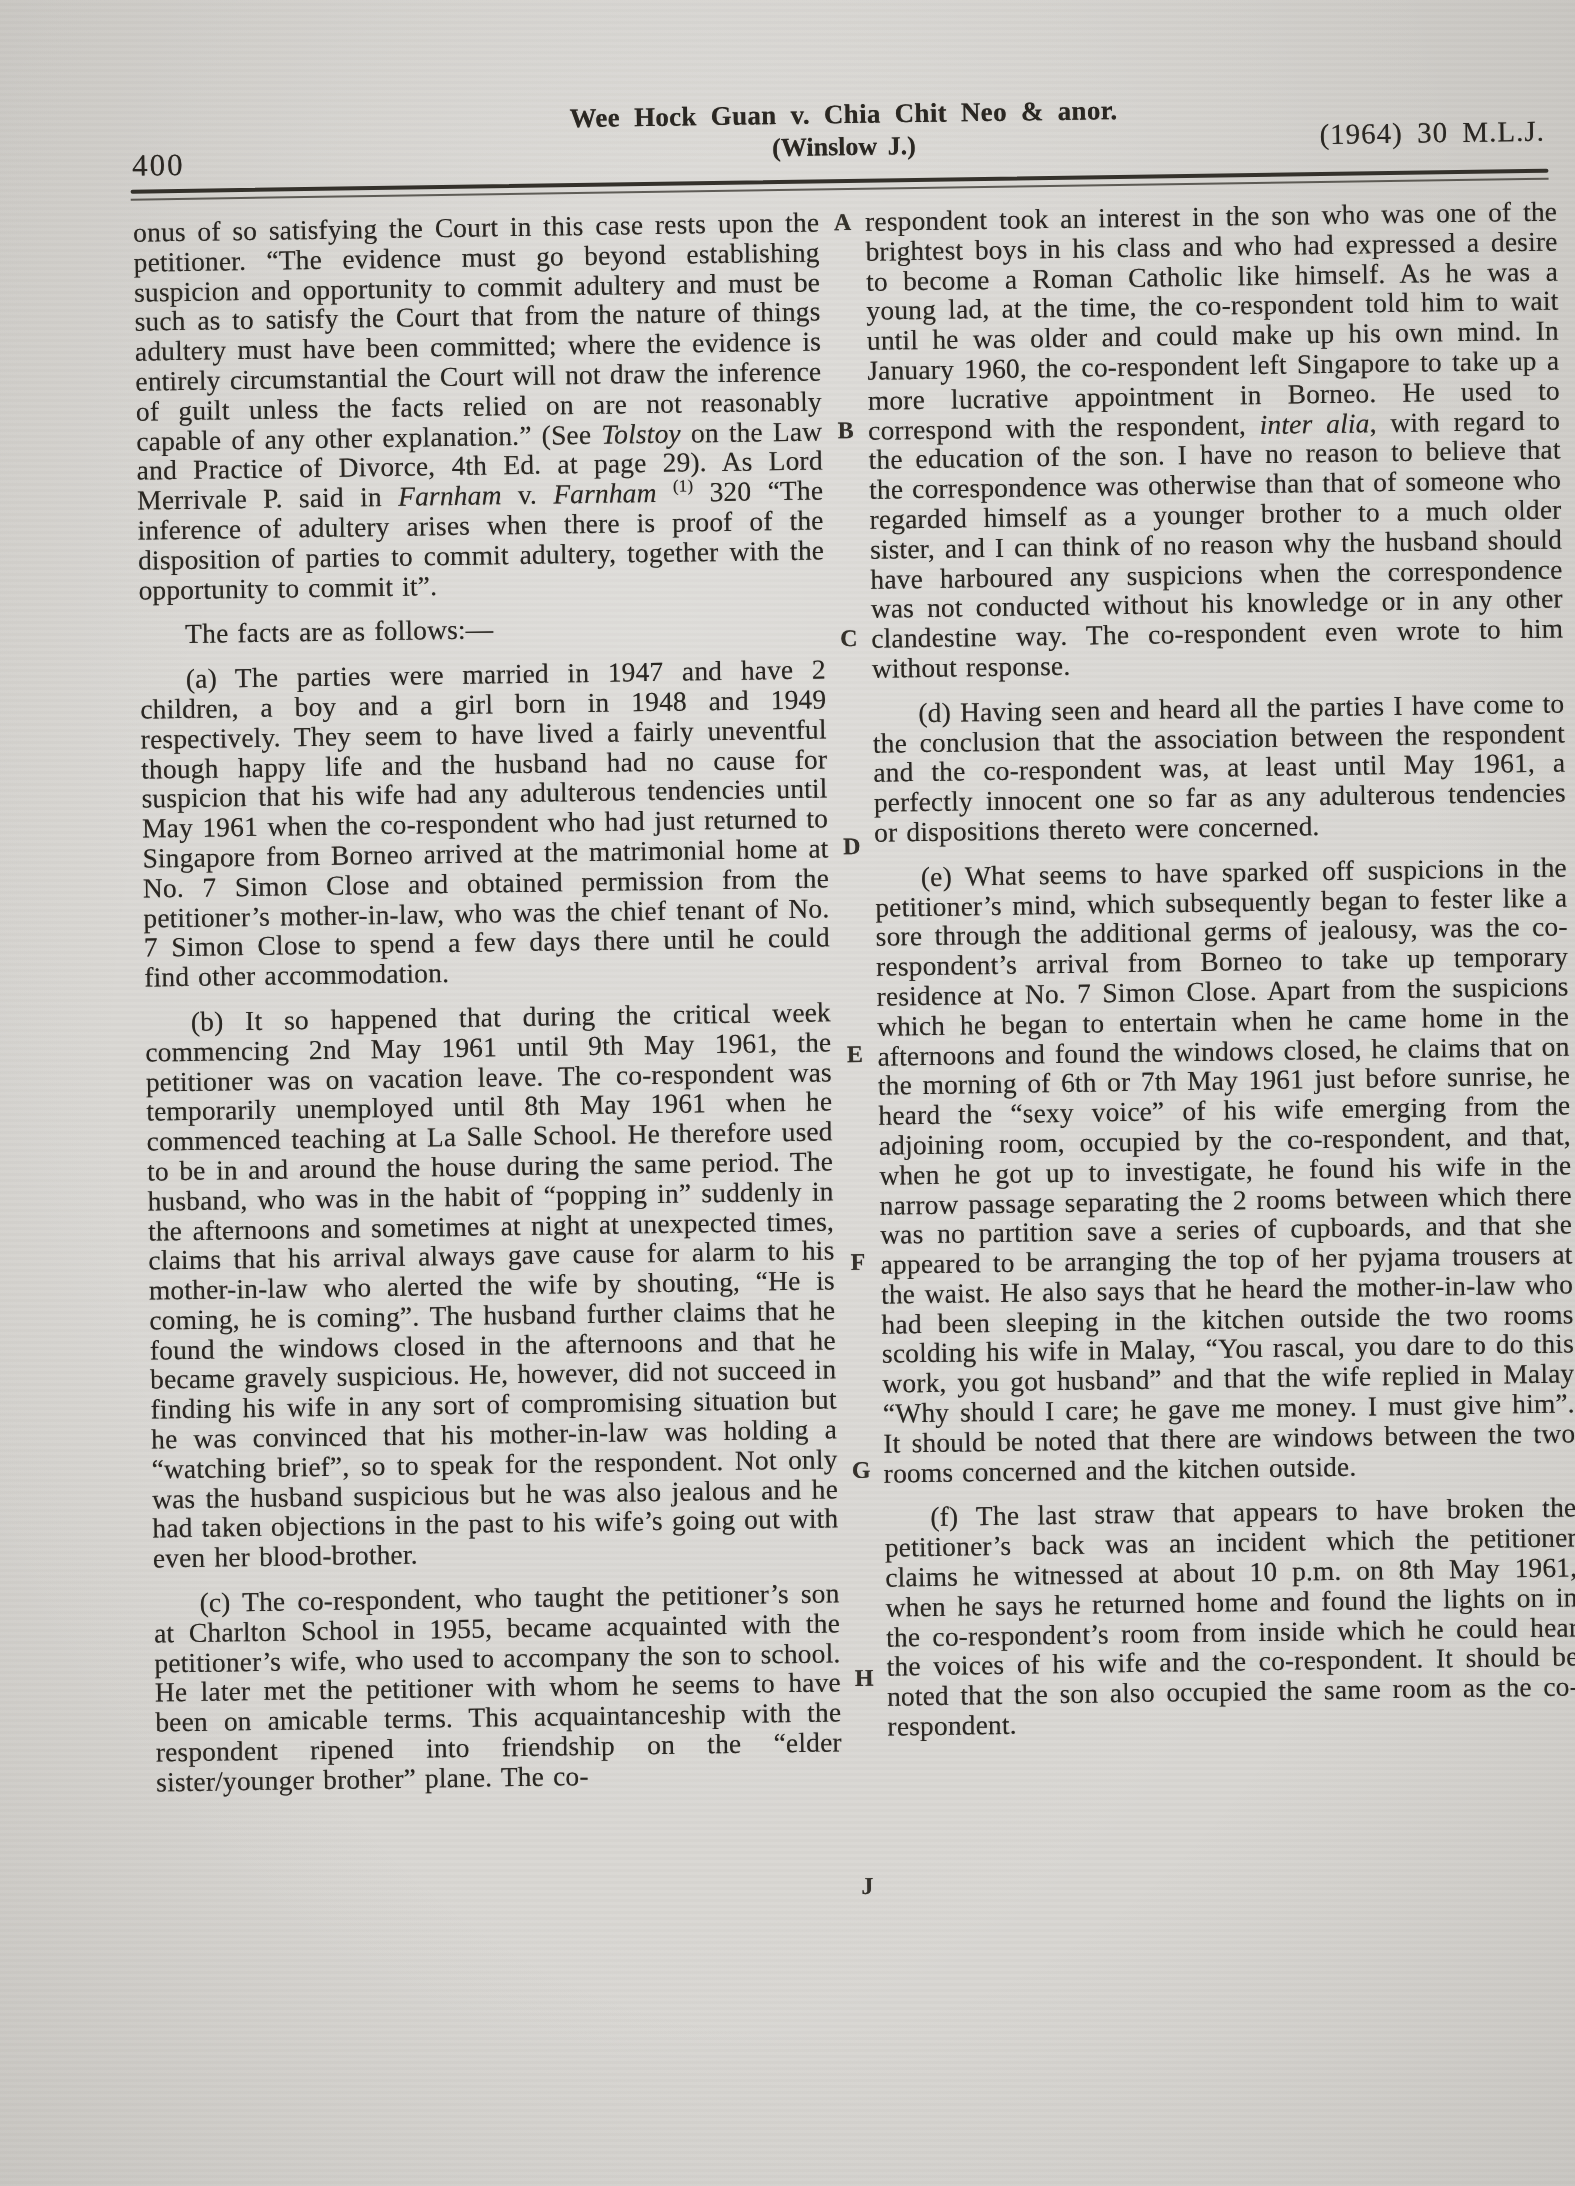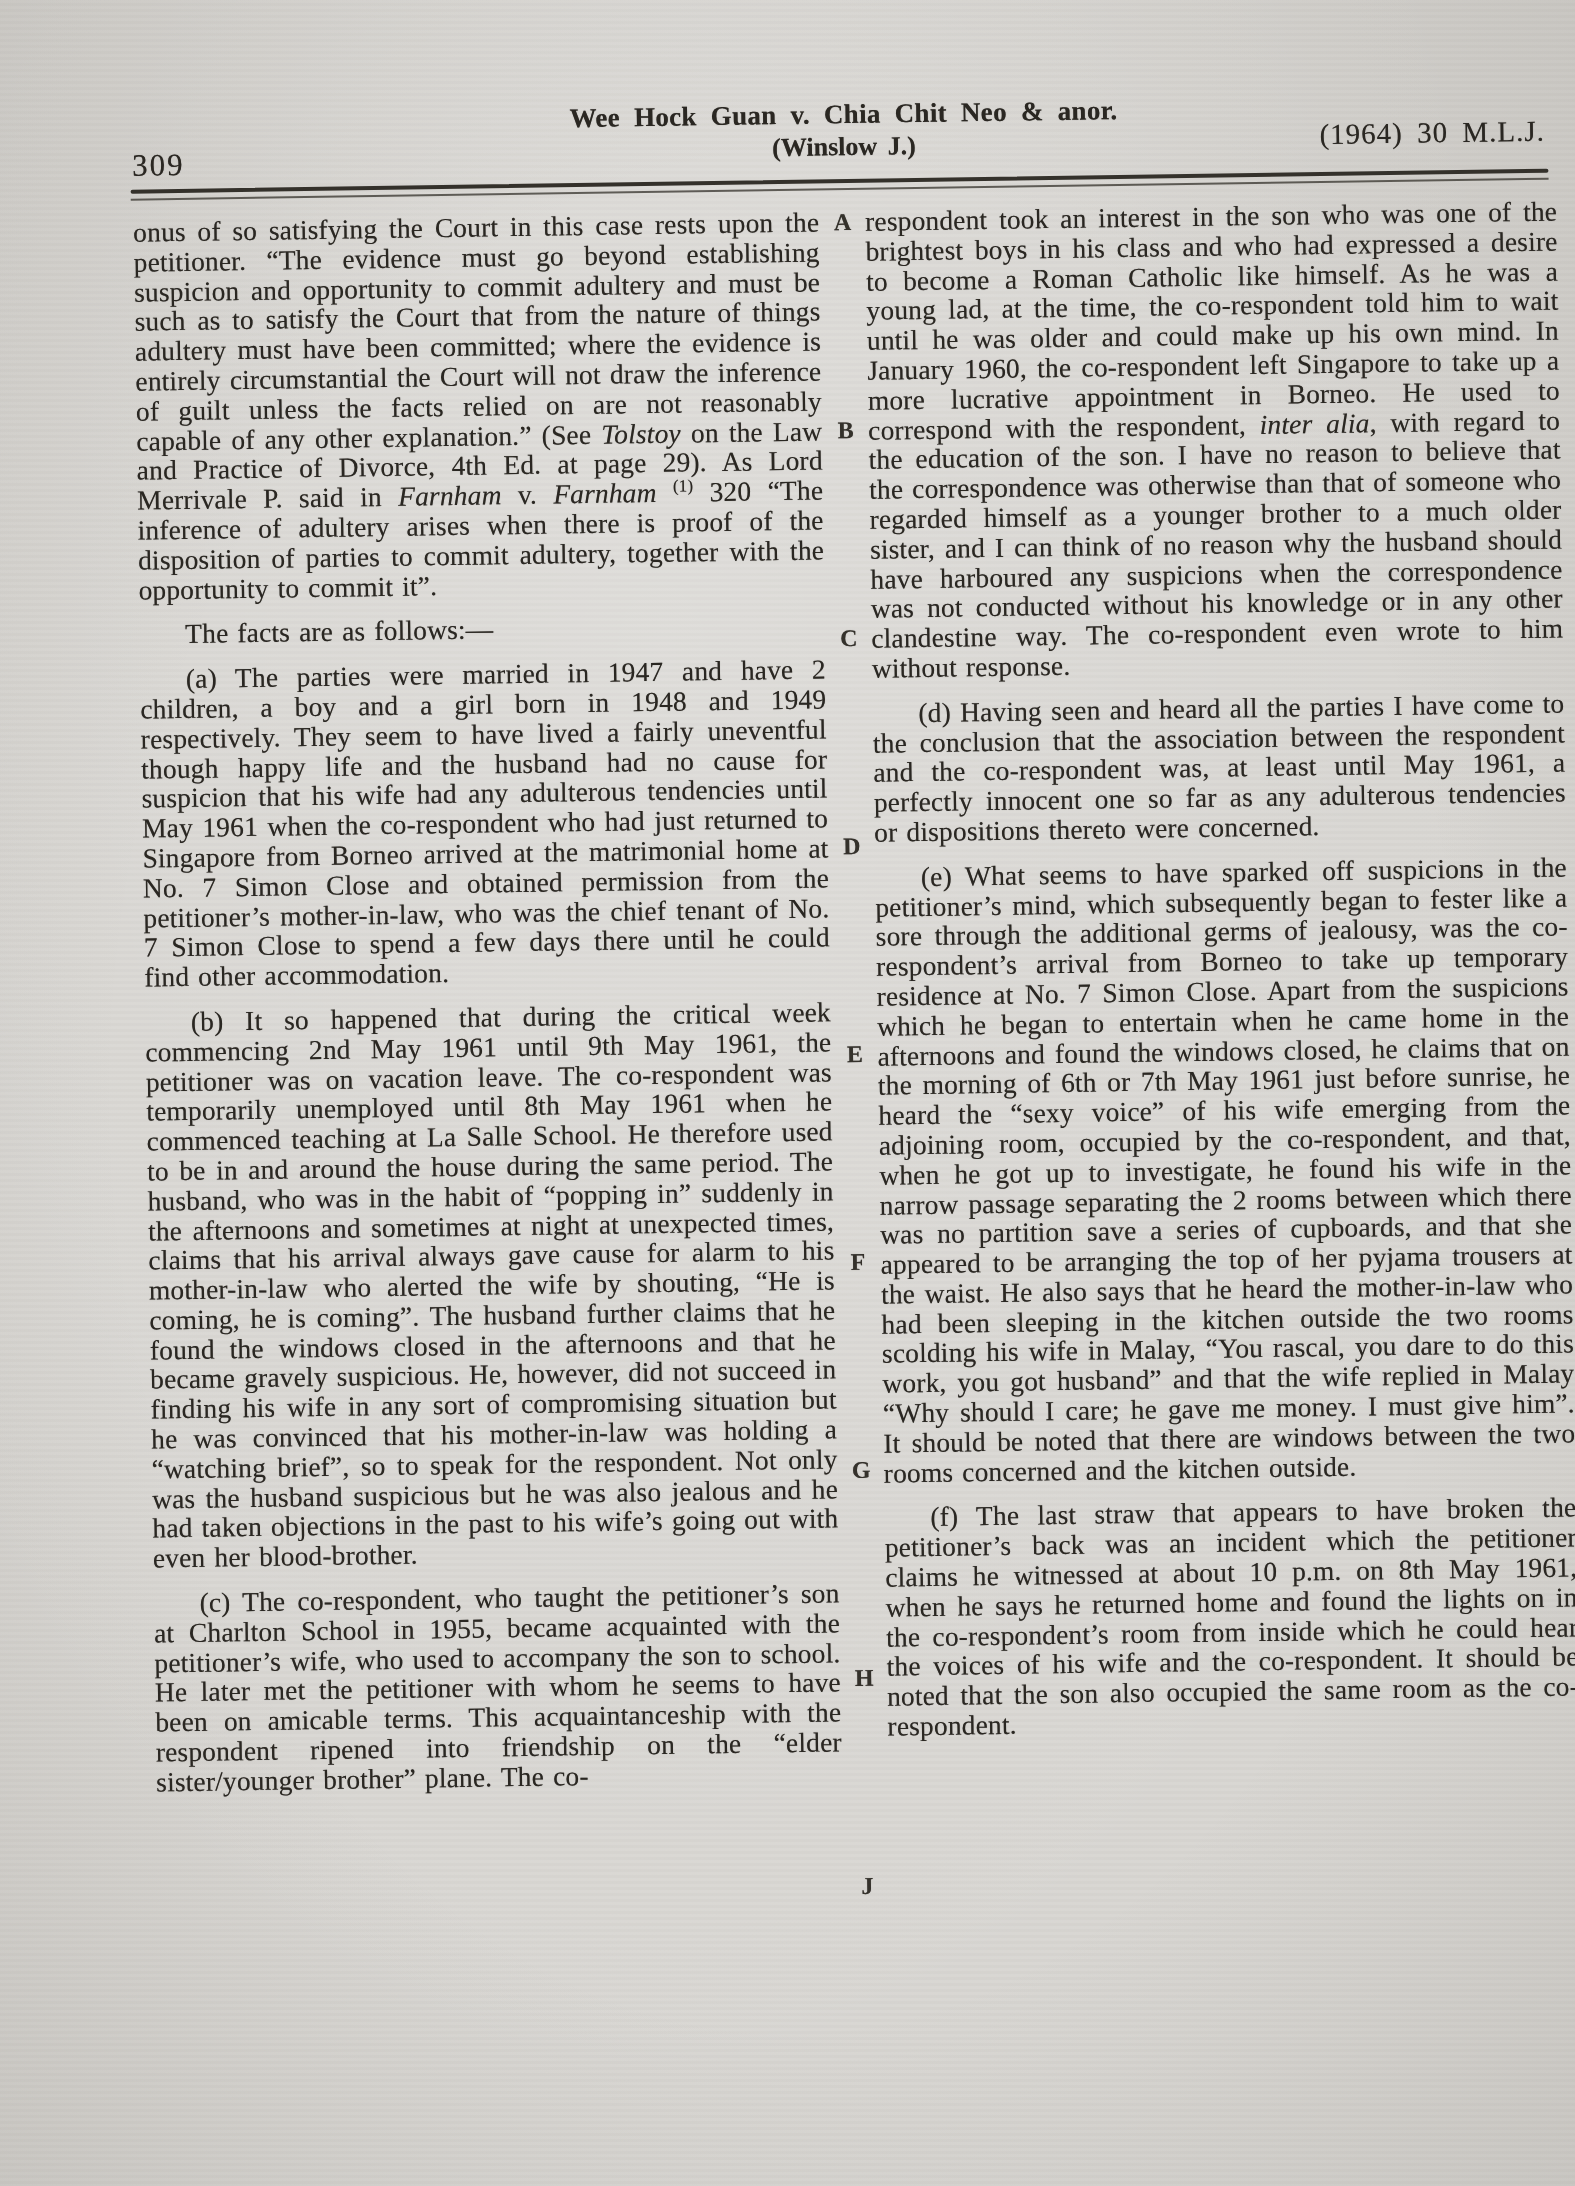--- a/index.html
+++ b/index.html
@@ -81,21 +81,21 @@
     color:#34312b;
     text-shadow:0 0 0.7px rgba(42,39,34,0.55);
   }
 </style>
 </head>
 <body>
 
 <div class="sheet">
   <div class="content">
 
-    <div class="pagenum">309</div>
+    <div class="pagenum">400</div>
 
     <div class="runhead">Wee Hock Guan v. Chia Chit Neo &amp; anor.</div>
 
     <div class="runjudge">(Winslow J.)</div>
 
     <div class="citation">(1964) 30 M.L.J.</div>
 
     <div class="rule-thick"></div>
     <div class="rule-thin"></div>
 

